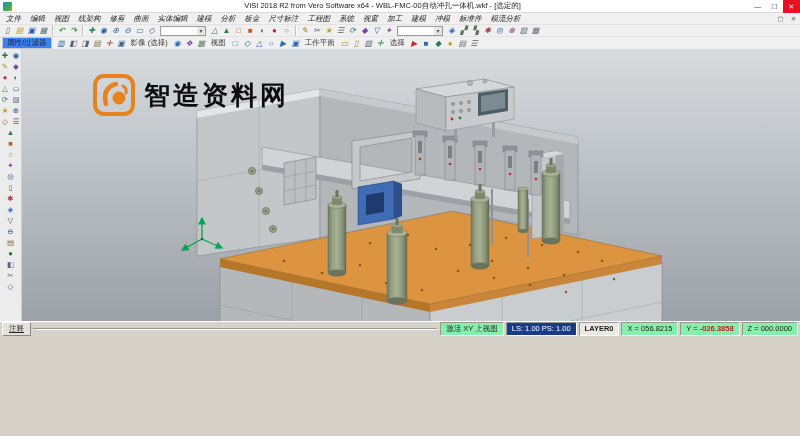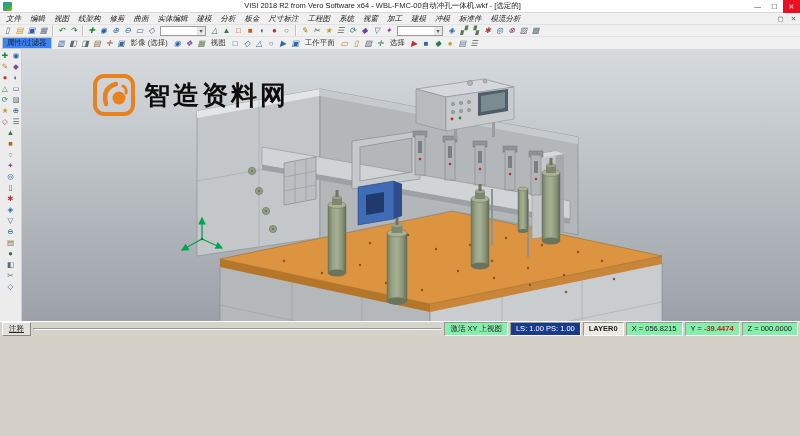--- a/index.html
+++ b/index.html
@@ -521,21 +521,21 @@
     <span class="sfield spacer"></span>
     <span class="sfield">激活 XY 上视图</span>
     <span class="sfield dark">LS: 1.00  PS: 1.00</span>
     <span class="sfield layer">LAYER0</span>
     <span class="sfield">
       <span>X =</span>
       <span class="coord-val">056.8215</span>
     </span>
     <span class="sfield">
       <span>Y =</span>
-      <span class="coord-val red">-39.4474</span>
+      <span class="coord-val red">-026.3858</span>
     </span>
     <span class="sfield">
       <span>Z =</span>
       <span class="coord-val">000.0000</span>
     </span>
   </div>
 
 </div>
 
 </body></html>

